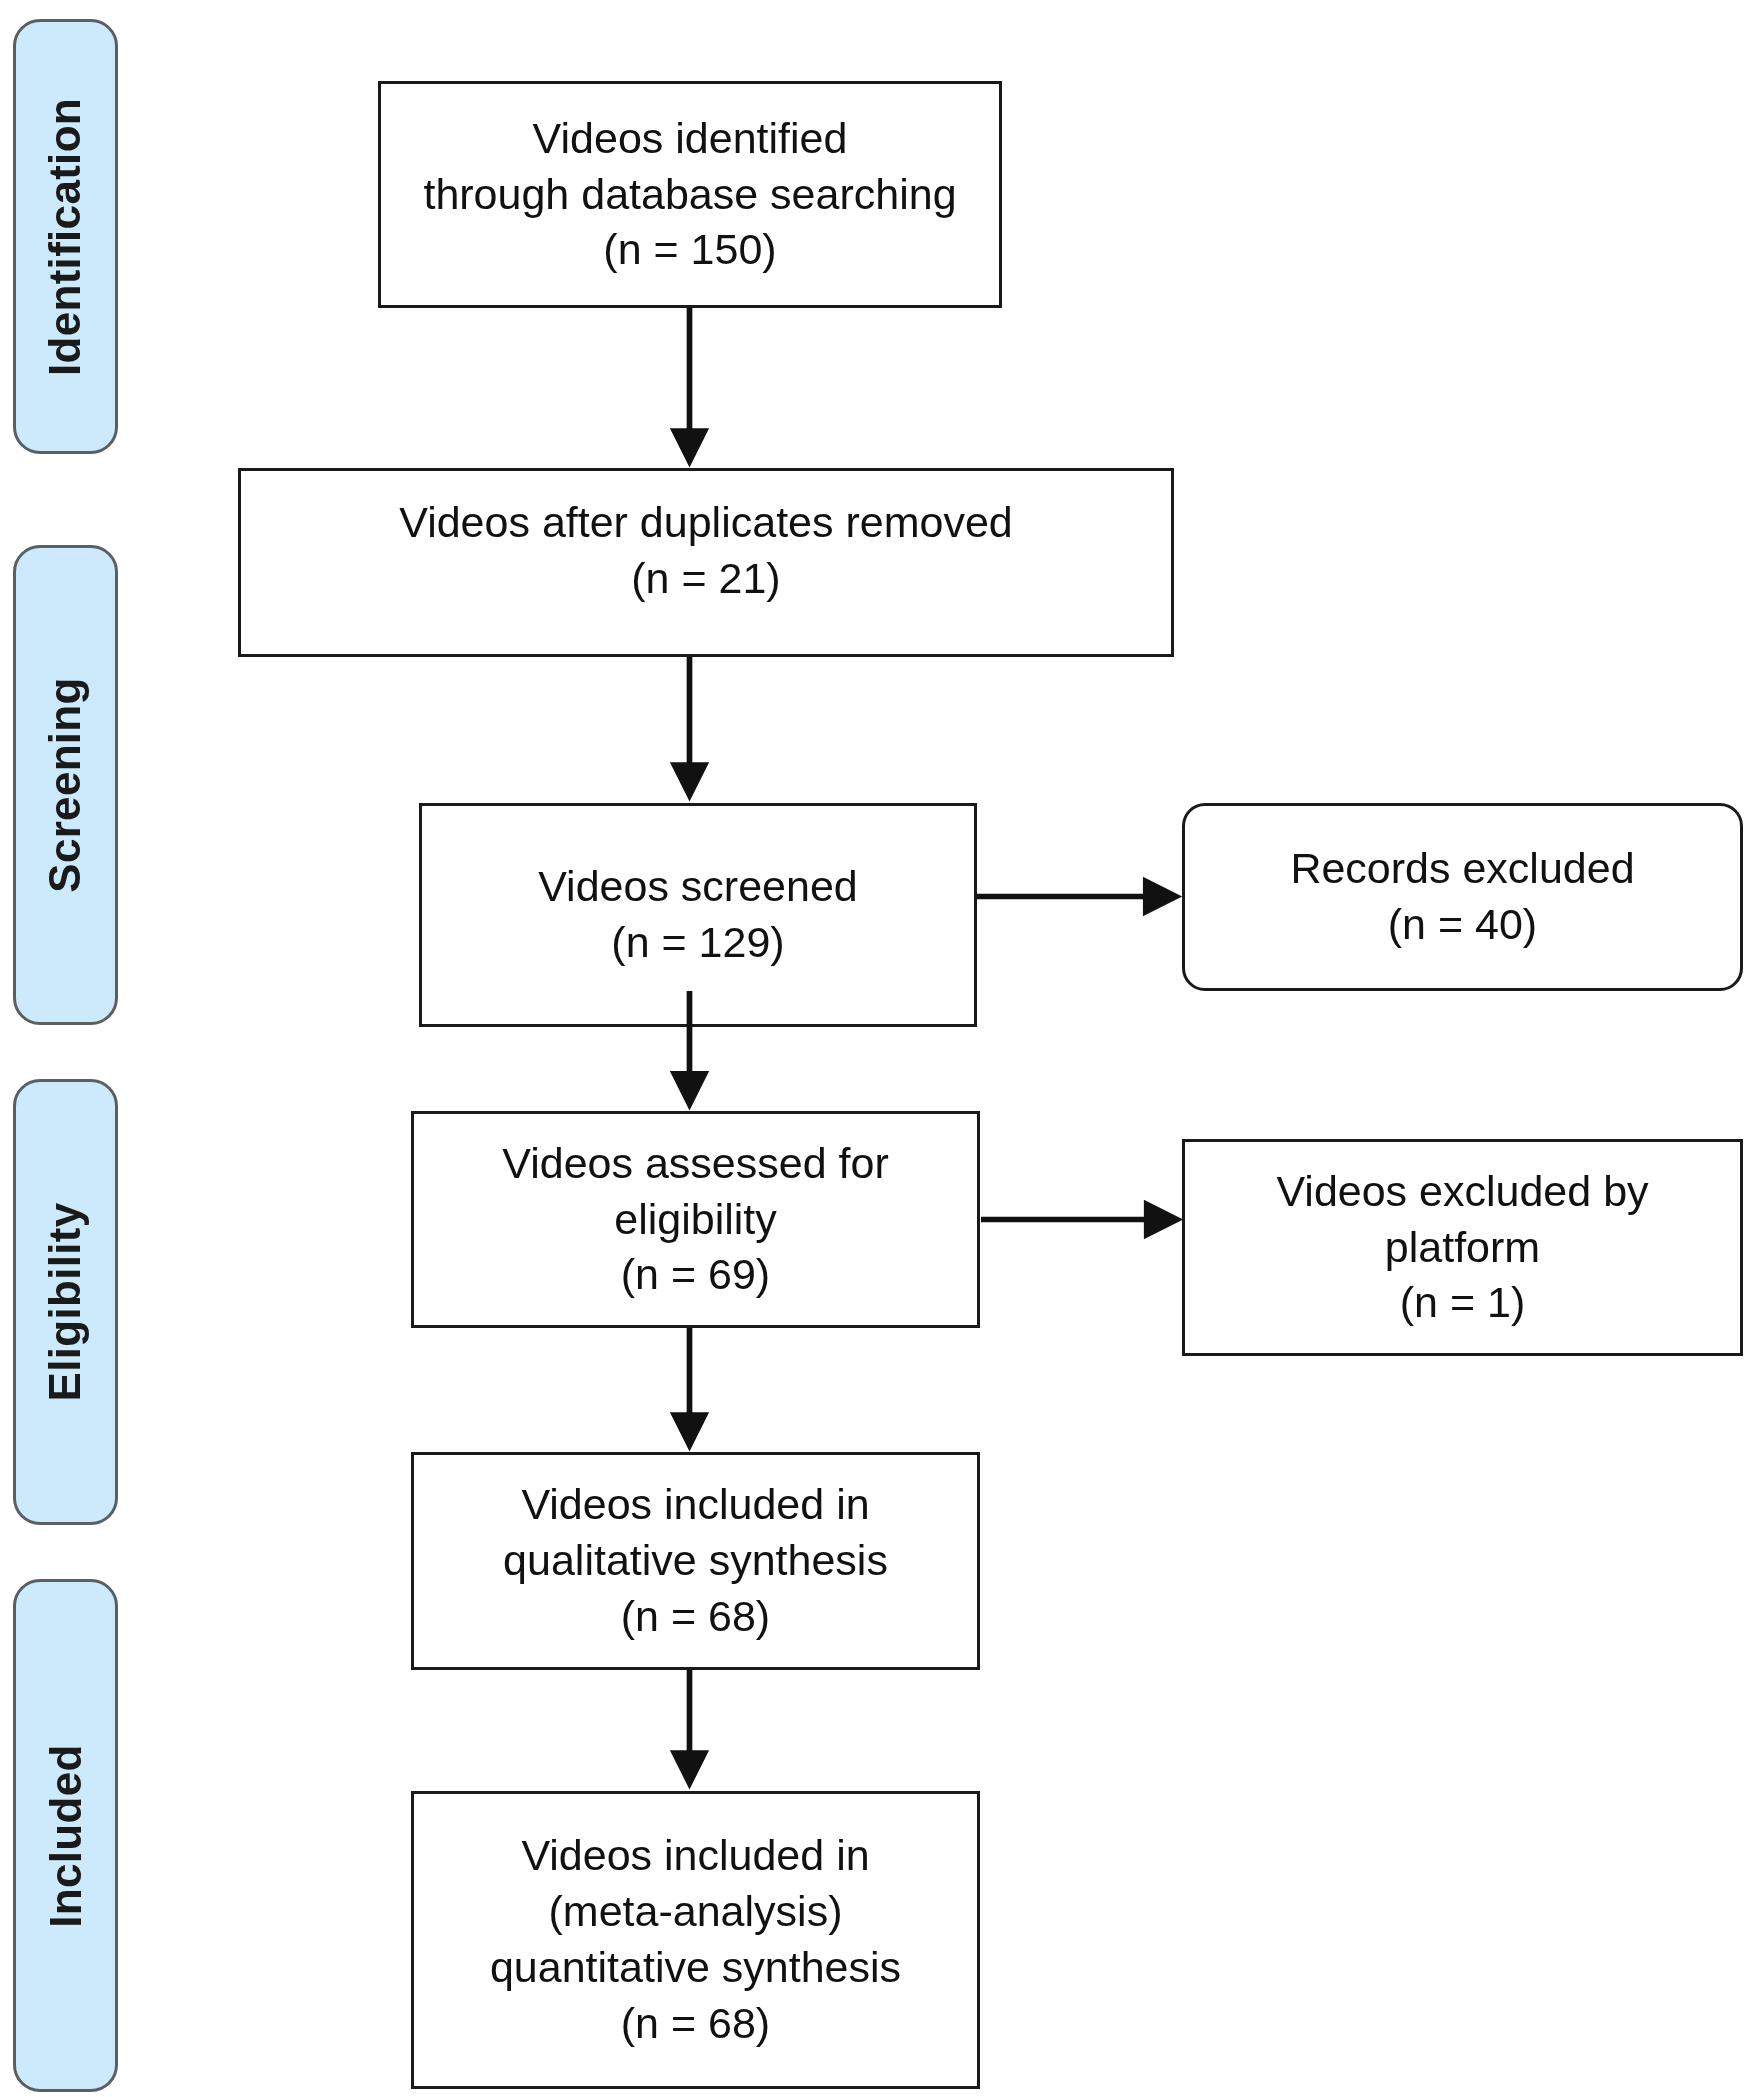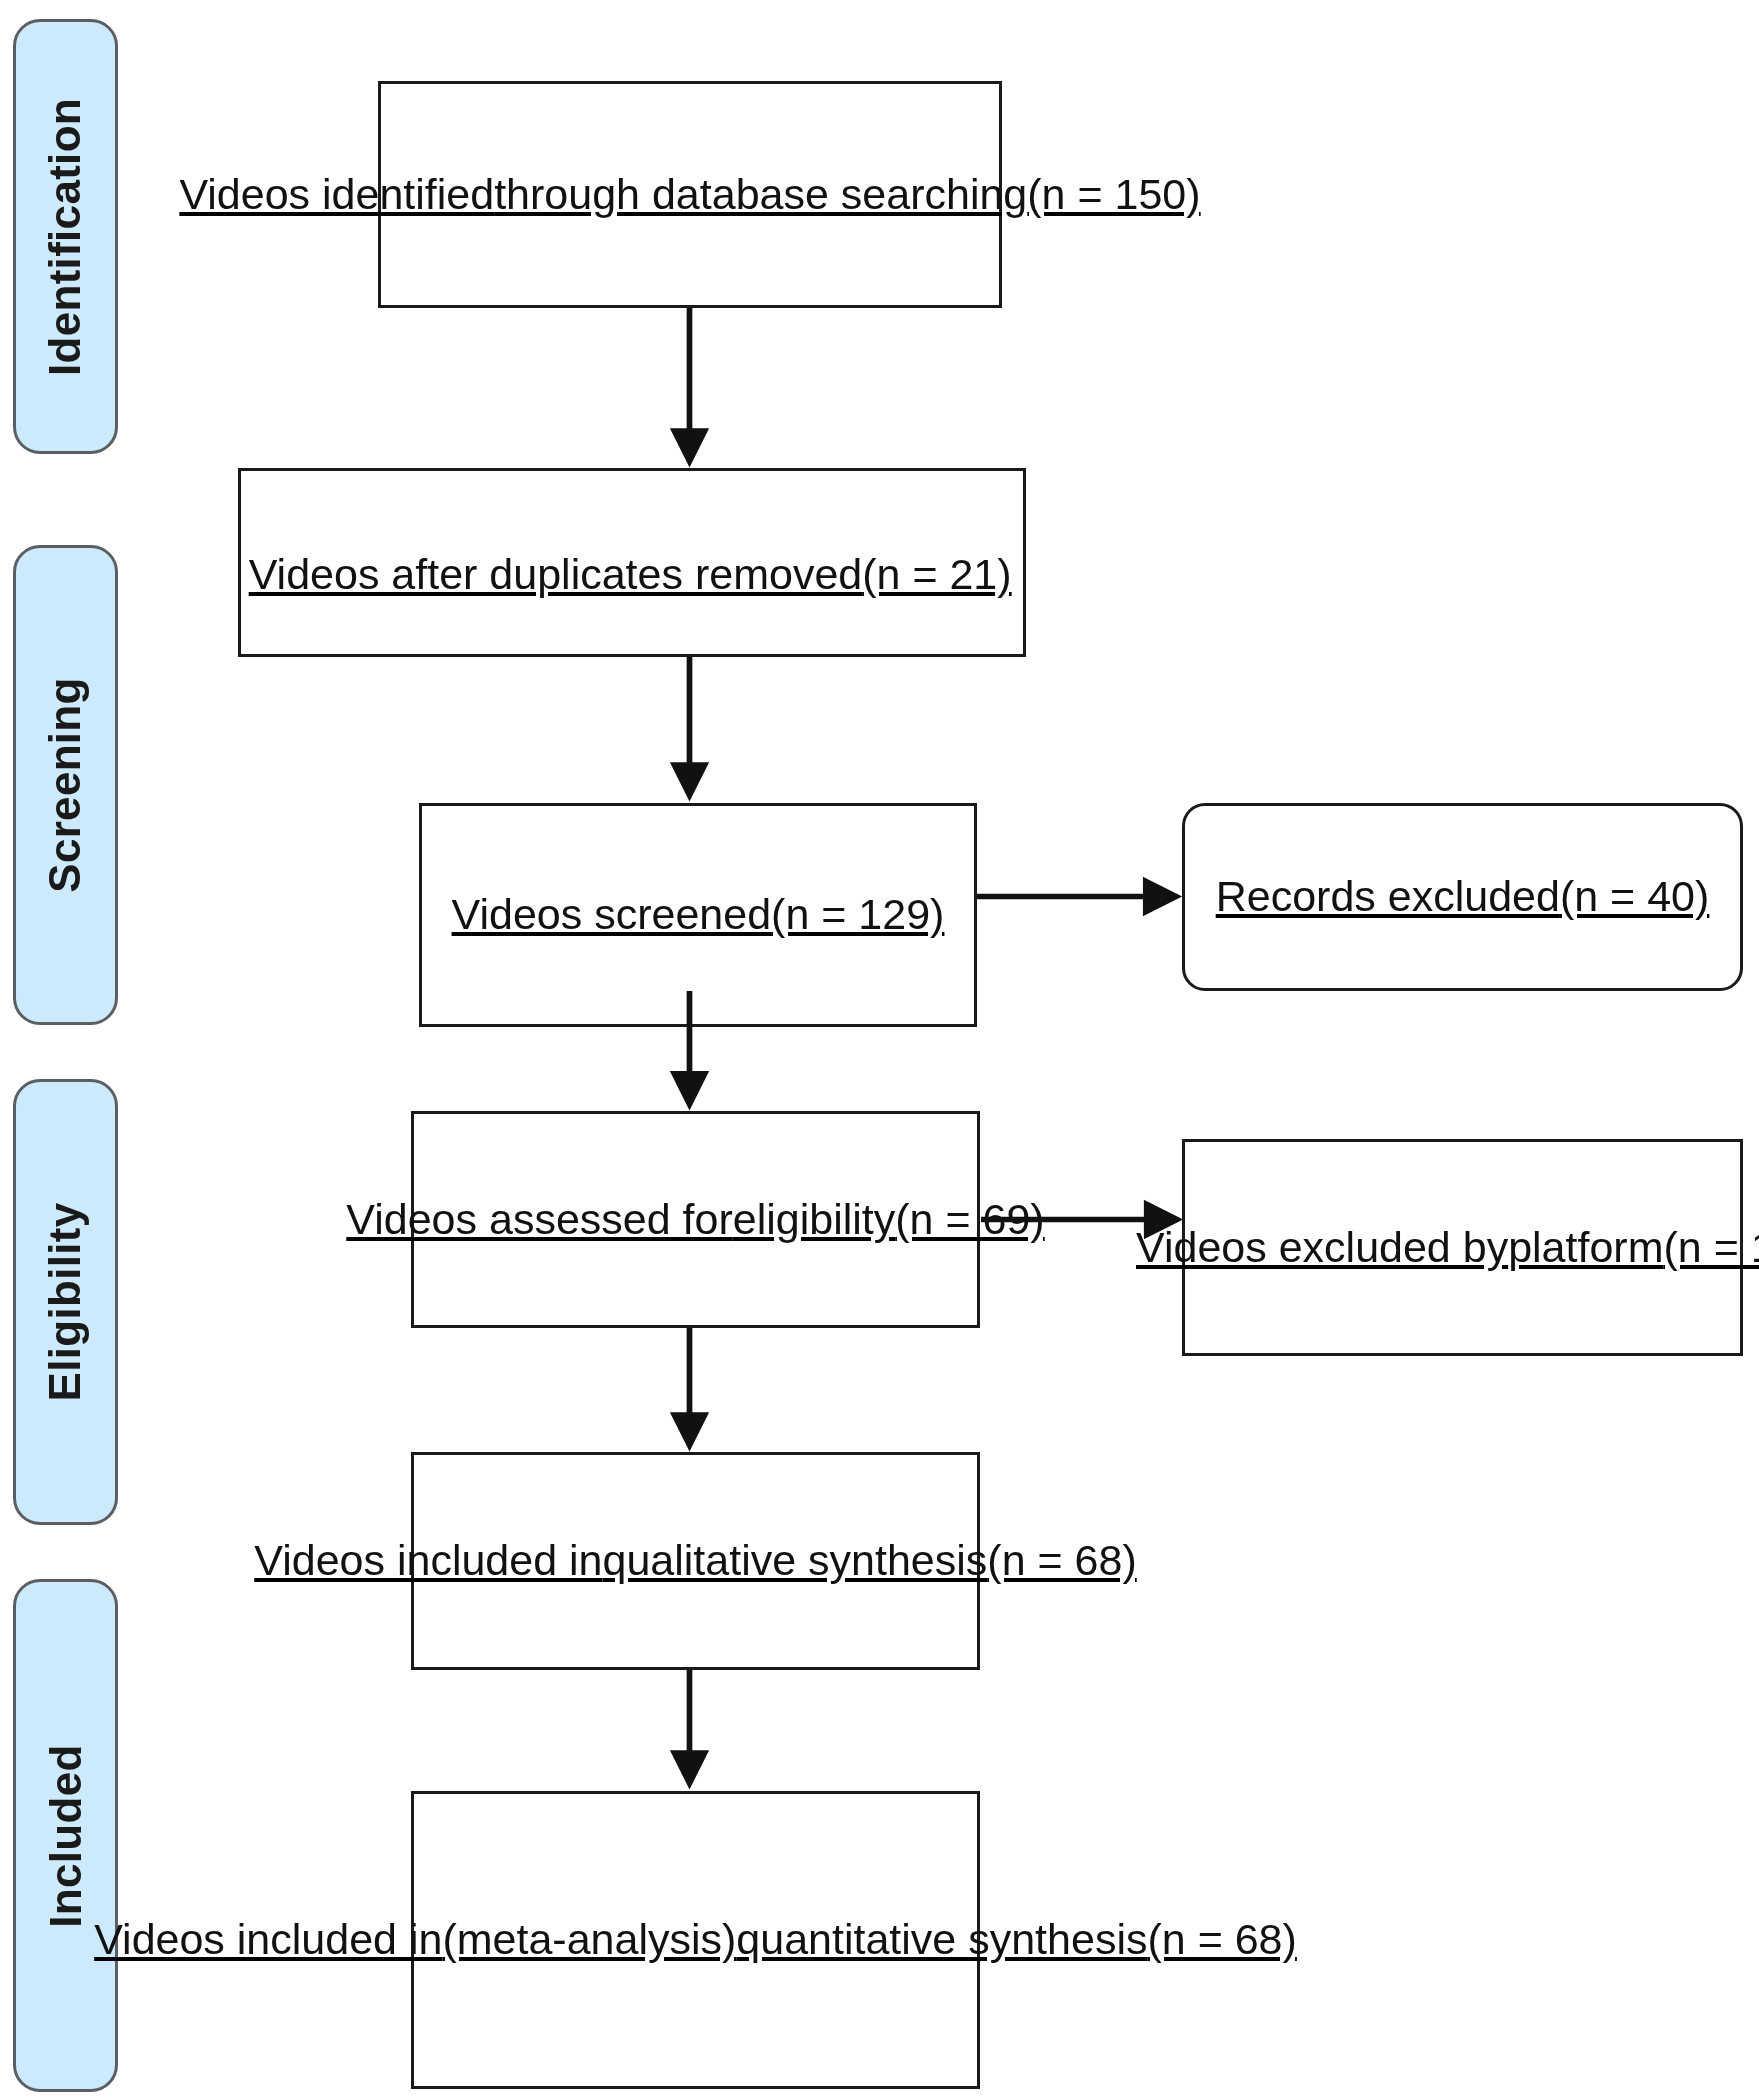--- a/index.html
+++ b/index.html
@@ -38,26 +38,25 @@
     letter-spacing: 0.3px;
   }
 
   
   .flow-box {
     position: absolute;
     background: #ffffff;
     border: 3.2px solid #1a1a1a;
     box-sizing: border-box;
     display: flex;
-    flex-direction: row;
+    flex-direction: column;
     align-items: center;
     justify-content: center;
     text-align: center;
     padding: 6.3px 11.4px;
-    text-decoration: underline;
   }
   .flow-box .line {
     font-size: 43px;
     line-height: 1.30;
     color: #111111;
     white-space: nowrap;
   }
 
   
   .connector {
@@ -88,21 +87,21 @@
   <div class="stage-label" style="left:12.7px; top:1579px; width:105px; height:513px;">
     <span class="stage-text">Included</span>
   </div>
 
   <div class="flow-box" style="left:378px; top:81px; width:624px; height:227px;">
     <span class="line">Videos identified</span>
     <span class="line">through database searching</span>
     <span class="line">(n = 150)</span>
   </div>
 
-  <div class="flow-box" style="left:238px; top:468px; width:788px; height:189px; justify-content:flex-end; padding-top:32px;">
+  <div class="flow-box" style="left:238px; top:468px; width:936px; height:189px; justify-content:flex-start; padding-top:24px;">
     <span class="line">Videos after duplicates removed</span>
     <span class="line">(n = 21)</span>
   </div>
 
   <div class="flow-box" style="left:419px; top:803px; width:558px; height:224px;">
     <span class="line">Videos screened</span>
     <span class="line">(n = 129)</span>
   </div>
 
   <div class="flow-box" style="left:1182px; top:803px; width:561px; height:188px;border-radius:23px;">

